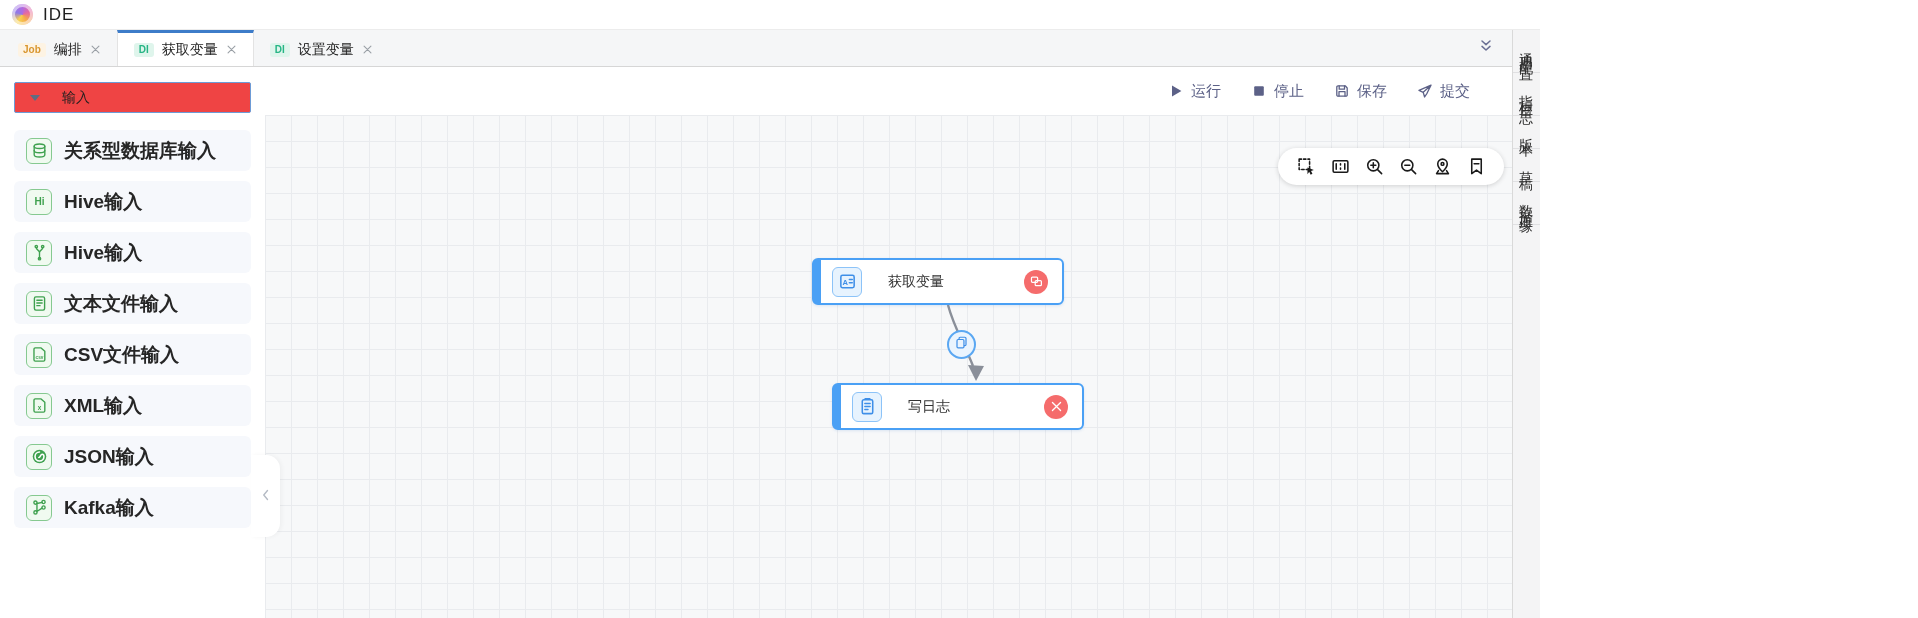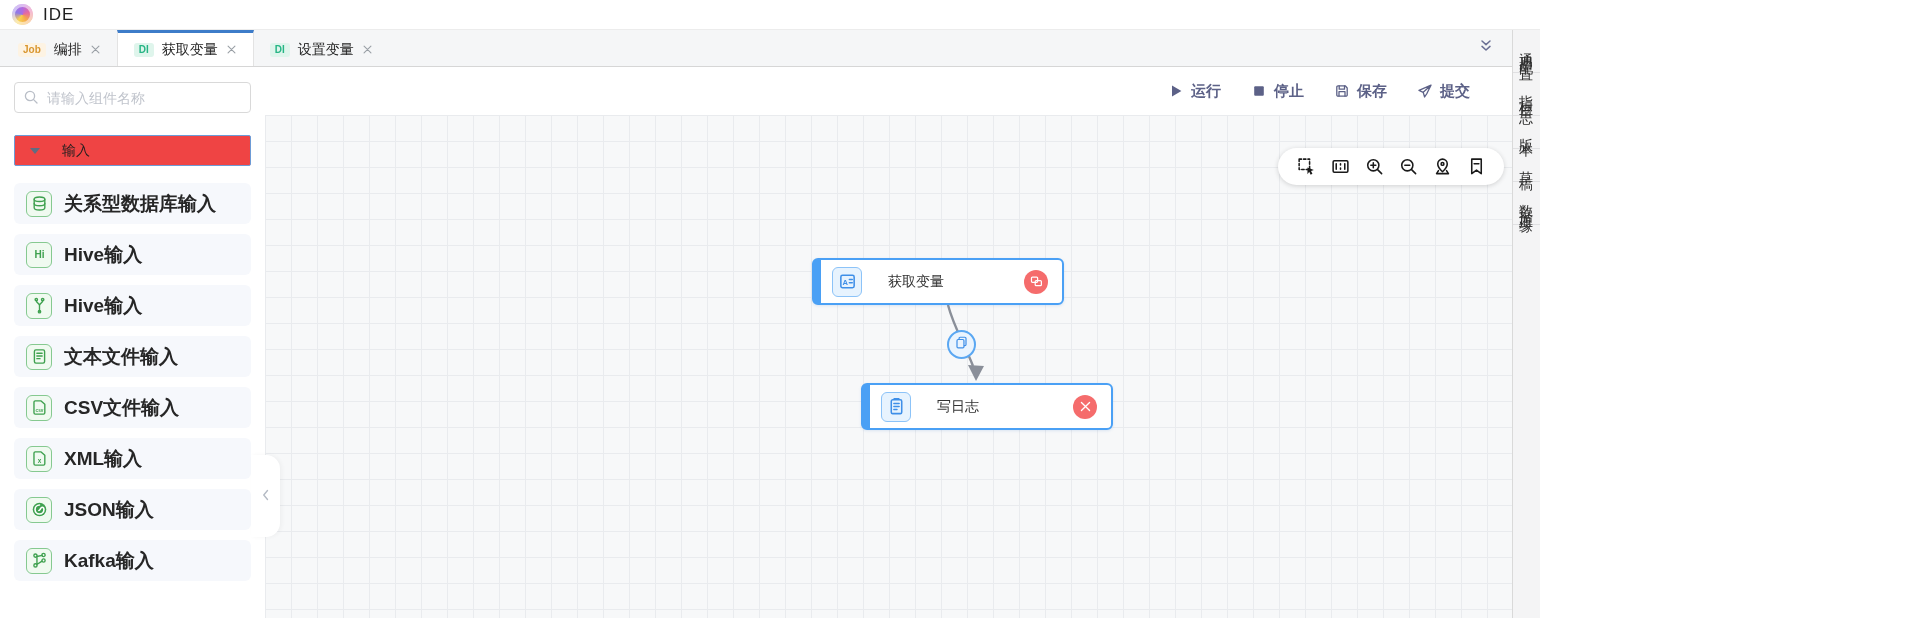--- a/index.html
+++ b/index.html
@@ -62,42 +62,42 @@
   .comp-label { font-size:19px; font-weight:bold; color:#262626; white-space:nowrap; }
 
   .sidebar-flap { position:absolute; left:251px; top:388px; width:29px; height:82px; background:#fff;
     border-radius:0 14px 14px 0; display:flex; align-items:center; justify-content:center;
     color:#b4bac4; cursor:pointer; z-index:5; box-shadow:2px 0 4px rgba(0,0,0,.04); }
   .sidebar-flap svg { width:12px; height:12px; }
 
   
   .canvas { flex:1; display:flex; flex-direction:column; min-width:0; background:#fff; }
   .canvas-toolbar { height:48px; background:#fff; display:flex; align-items:center;
-    justify-content:flex-end; gap:30px; padding-right:42px; flex:0 0 auto;font-weight:bold; }
+    justify-content:flex-end; gap:30px; padding-right:42px; flex:0 0 auto; }
   .tb-btn { display:flex; align-items:center; gap:7px; color:#5c6187; font-size:15px; cursor:pointer; }
   .tb-btn svg { width:16px; height:16px; }
 
   .grid { flex:1; position:relative; overflow:hidden; background-color:#f7f8f9;
     background-image:linear-gradient(#e9ebee 1px,transparent 1px),
                      linear-gradient(90deg,#e9ebee 1px,transparent 1px);
     background-size:26px 26px; }
 
   .tools-pill { position:absolute; top:33px; right:8px; height:37px; background:#fff;
     border-radius:19px; box-shadow:0 1px 5px rgba(0,0,0,.16); display:flex; align-items:center;
     gap:10px; padding:0 16px; }
   .tool-btn { width:24px; height:24px; display:flex; align-items:center; justify-content:center;
     color:#1a1a1a; cursor:pointer; }
   .tool-btn svg { width:19px; height:19px; }
 
   .node { position:absolute; width:252px; height:47px; background:#fff;
     border:2px solid #4aa0f5; border-left:9px solid #4aa0f5; border-radius:6px;
     display:flex; align-items:center; gap:26px; padding:0 14px 0 11px; cursor:pointer;
     box-shadow:0 1px 3px rgba(60,120,200,.15); }
   .node-0 { left:547px; top:143px; }
-  .node-1 { left:596px; top:268px; }
+  .node-1 { left:567px; top:268px; }
   .node-icon { width:30px; height:30px; background:#e7f3fe; border:1px solid #8cc3f8; border-radius:6px;
     color:#3f8fe8; display:flex; align-items:center; justify-content:center; flex:0 0 auto; }
   .node-icon svg { width:19px; height:19px; }
   .node-label { font-size:14px; color:#333; flex:1; }
   .node-badge { width:24px; height:24px; border-radius:50%; background:#f56c6c; color:#fff;
     display:flex; align-items:center; justify-content:center; cursor:pointer; flex:0 0 auto; }
   .node-badge svg { width:13px; height:13px; }
 
   .edge-svg { position:absolute; left:640px; top:185px; width:120px; height:100px; pointer-events:none; }
   .edge-badge { position:absolute; left:682px; top:215px; width:29px; height:29px; border-radius:50%;
@@ -160,27 +160,20 @@
         <div class="tabbar-collapse">
           <span id="chev-dd"><svg viewBox="0 0 16 16" fill="none" stroke="currentColor" stroke-width="1.3" stroke-linecap="round" stroke-linejoin="round">
                 <path d="M4 3l4 3.6L12 3M4 8.4l4 3.6 4-3.6" stroke-width="1.5"></path>
               </svg></span>
         </div>
       </div>
 
       <div class="main">
 
         <div class="sidebar">
-          <div class="search-box">
-            <span class="search-icon" id="search-ic"><svg viewBox="0 0 16 16" fill="none" stroke="currentColor" stroke-width="1.3" stroke-linecap="round" stroke-linejoin="round">
-                  <circle cx="7" cy="7" r="4.6"></circle>
-                  <path d="M10.6 10.6L14 14"></path>
-                </svg></span>
-            <input type="text" placeholder="请输入组件名称" style="">
-          </div>
           <div class="group-header">
             <span class="group-caret"></span>
             <span class="group-label">输入</span>
           </div>
           <div id="component-list">
   <div class="component-item">
     <span class="comp-icon">
                   <svg viewBox="0 0 16 16" fill="none" stroke="currentColor" stroke-width="1.3" stroke-linecap="round" stroke-linejoin="round">
                     <ellipse cx="8" cy="4" rx="5" ry="2.1"></ellipse>
                     <path d="M3 4v8c0 1.2 2.2 2.1 5 2.1s5-.9 5-2.1V4"></path>

